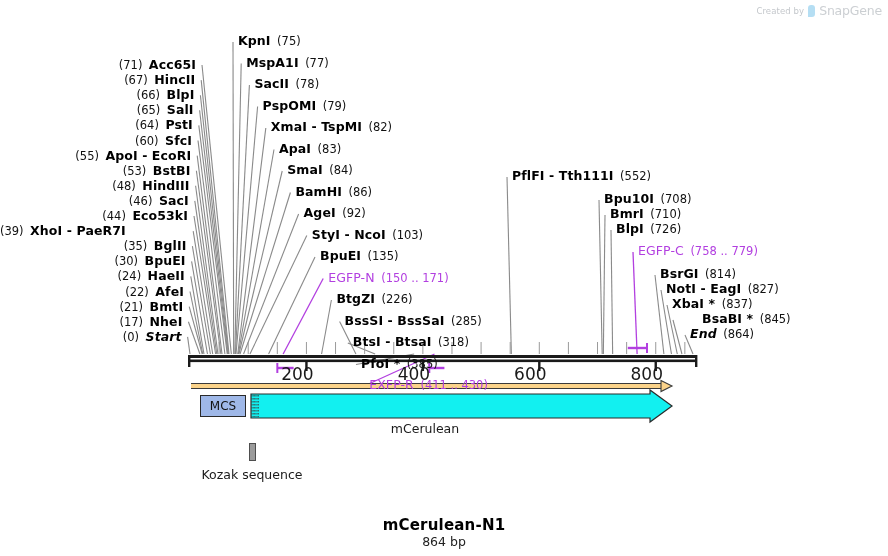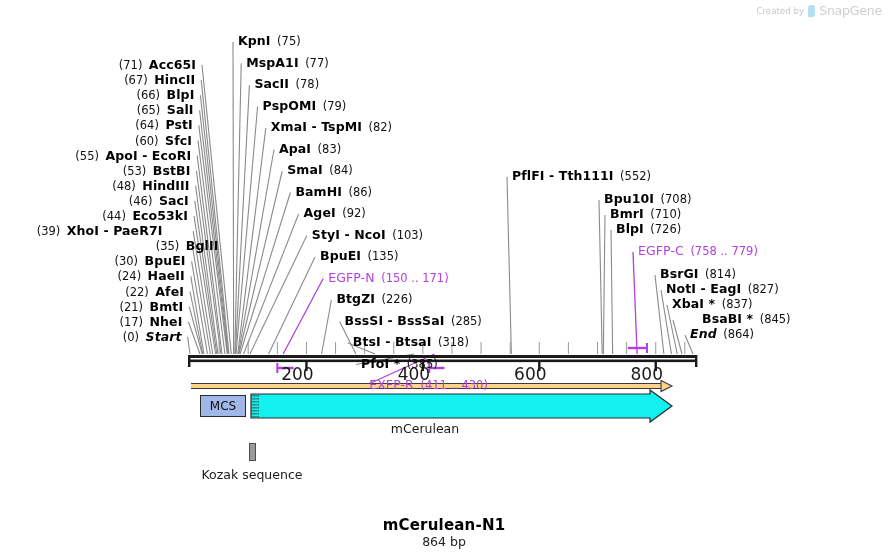--- a/index.html
+++ b/index.html
@@ -258,22 +258,22 @@
     <div class="label right-anchor" style="top: 74.1px; left: 0px; width: 195.2px; text-align: right;"><span class="pos">(67)</span>  <span class="enz">HincII</span></div>
     <div class="label right-anchor" style="top: 89.2px; left: 0px; width: 194.4px; text-align: right;"><span class="pos">(66)</span>  <span class="enz">BlpI</span></div>
     <div class="label right-anchor" style="top: 104.3px; left: 0px; width: 193.6px; text-align: right;"><span class="pos">(65)</span>  <span class="enz">SalI</span></div>
     <div class="label right-anchor" style="top: 119.4px; left: 0px; width: 192.8px; text-align: right;"><span class="pos">(64)</span>  <span class="enz">PstI</span></div>
     <div class="label right-anchor" style="top: 134.5px; left: 0px; width: 192px; text-align: right;"><span class="pos">(60)</span>  <span class="enz">SfcI</span></div>
     <div class="label right-anchor" style="top: 149.6px; left: 0px; width: 191.2px; text-align: right;"><span class="pos">(55)</span>  <span class="enz">ApoI - EcoRI</span></div>
     <div class="label right-anchor" style="top: 164.7px; left: 0px; width: 190.4px; text-align: right;"><span class="pos">(53)</span>  <span class="enz">BstBI</span></div>
     <div class="label right-anchor" style="top: 179.8px; left: 0px; width: 189.6px; text-align: right;"><span class="pos">(48)</span>  <span class="enz">HindIII</span></div>
     <div class="label right-anchor" style="top: 194.9px; left: 0px; width: 188.8px; text-align: right;"><span class="pos">(46)</span>  <span class="enz">SacI</span></div>
     <div class="label right-anchor" style="top: 210px; left: 0px; width: 188px; text-align: right;"><span class="pos">(44)</span>  <span class="enz">Eco53kI</span></div>
-    <div class="label right-anchor" style="top: 225.1px; left: 6px; width: 187.2px; text-align: center;"><span class="pos">(39)</span>  <span class="enz">XhoI - PaeR7I</span></div>
-    <div class="label right-anchor" style="top: 240.2px; left: 0px; width: 186.4px; text-align: right; margin-left: 32px;"><span class="pos">(35)</span>  <span class="enz">BglII</span></div>
+    <div class="label right-anchor" style="top: 225.1px; left: 0px; width: 187.2px; text-align: left;"><span class="pos">(39)</span>  <span class="enz">XhoI - PaeR7I</span></div>
+    <div class="label right-anchor" style="top: 240.2px; left: 0px; width: 186.4px; text-align: right;"><span class="pos">(35)</span>  <span class="enz">BglII</span></div>
     <div class="label right-anchor" style="top: 255.3px; left: 0px; width: 185.6px; text-align: right;"><span class="pos">(30)</span>  <span class="enz">BpuEI</span></div>
     <div class="label right-anchor" style="top: 270.4px; left: 0px; width: 184.8px; text-align: right;"><span class="pos">(24)</span>  <span class="enz">HaeII</span></div>
     <div class="label right-anchor" style="top: 285.5px; left: 0px; width: 184px; text-align: right;"><span class="pos">(22)</span>  <span class="enz">AfeI</span></div>
     <div class="label right-anchor" style="top: 300.6px; left: 0px; width: 183.2px; text-align: right;"><span class="pos">(21)</span>  <span class="enz">BmtI</span></div>
     <div class="label right-anchor" style="top: 315.7px; left: 0px; width: 182.4px; text-align: right;"><span class="pos">(17)</span>  <span class="enz">NheI</span></div>
     <div class="label right-anchor" style="top: 330.8px; left: 0px; width: 181.6px; text-align: right;"><span class="pos">(0)</span>  <span class="enz ital">Start</span></div>
   </div>
 
 <div id="center-stack">
     <div class="label" style="top: 35px; left: 238px;"><span class="enz">KpnI</span>  <span class="pos">(75)</span></div>

